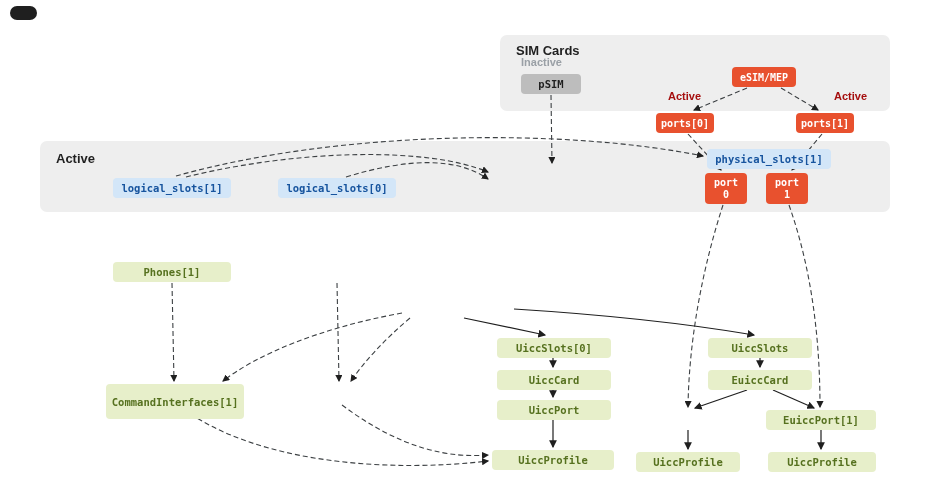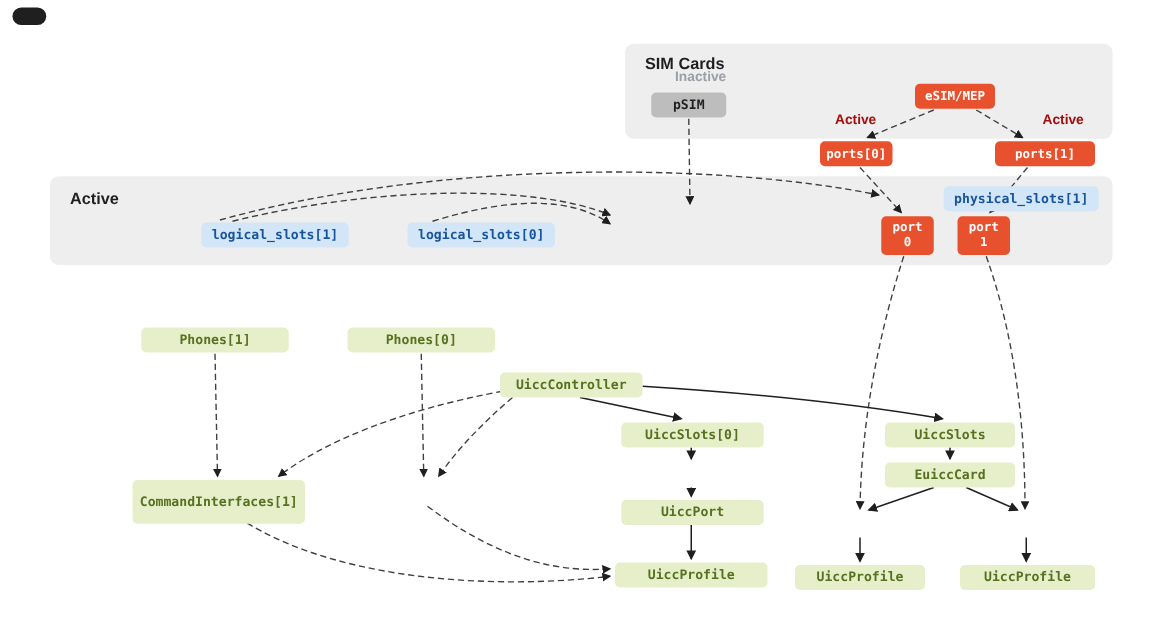--- a/index.html
+++ b/index.html
@@ -34,21 +34,21 @@
   .edge.dashed { fill: none; stroke: #3c4043; stroke-width: 1.1; stroke-dasharray: 5 3; }
   .edge.solid  { fill: none; stroke: #1f1f1f; stroke-width: 1.2; }
   .box {
     position: absolute; z-index: 2;
     display: flex; align-items: center; justify-content: center;
     border-radius: 4px;
     font-family: "DejaVu Sans Mono", monospace;
     font-weight: bold; font-size: 10.5px;
     white-space: nowrap;
   }
-  .box.blue  { background: var(--blue-bg, #d3e6f8);  color: var(--blue-text, #17549e); margin-left: 48px; }
+  .box.blue  { background: var(--blue-bg, #d3e6f8);  color: var(--blue-text, #17549e); }
   .box.green { background: var(--green-bg, #e7efca); color: var(--green-text, #56711f); }
   .box.red   { background: var(--red, #e8512e);      color: var(--red-text, #ffffff); font-size: 10px; text-align: right; }
   .box.gray  { background: var(--gray-box, #bdbdbd); color: #1f1f1f; }
   .port-box  { flex-direction: column; line-height: 1.15; }
   .ann {
     position: absolute; z-index: 2;
     font-size: 11px; font-weight: bold;
     font-family: "Liberation Sans", sans-serif;
   }
   .ann.inactive { color: var(--inactive-text, #9aa0a6); }
@@ -95,46 +95,46 @@
       <path d="M553,358 L553,367" class="edge solid" marker-end="url(#arrow)"></path>
       <path d="M553,390 L553,397" class="edge solid" marker-end="url(#arrow)"></path>
       <path d="M553,420 L553,447" class="edge solid" marker-end="url(#arrow)"></path>
       <path d="M760,358 L760,367" class="edge solid" marker-end="url(#arrow)"></path>
       <path d="M747,390 L695,408" class="edge solid" marker-end="url(#arrow)"></path>
       <path d="M773,390 L814,408" class="edge solid" marker-end="url(#arrow)"></path>
       <path d="M688,430 L688,449" class="edge solid" marker-end="url(#arrow)"></path>
       <path d="M821,430 L821,449" class="edge solid" marker-end="url(#arrow)"></path>
     </svg>
 
-  <div class="ann inactive" style="left:521px;top:56px;width:60px;text-align:right">Inactive</div>
+  <div class="ann inactive" style="left:521px;top:56px;width:60px;text-align:left">Inactive</div>
   <div class="ann active" style="left:668px;top:90px">Active</div>
   <div class="ann active" style="left:834px;top:90px">Active</div>
 
   <div class="box gray" style="left:521px;top:74px;width:60px;height:20px">pSIM</div>
   <div class="box red" style="left:732px;top:67px;width:64px;height:20px">eSIM/MEP</div>
   <div class="box red" style="left:656px;top:113px;width:58px;height:20px">ports[0]</div>
-  <div class="box red" style="left:796px;top:113px;width:80px;height:20px">ports[1]</div>
+  <div class="box red" style="left:796px;top:113px;width:58px;height:20px">ports[1]</div>
 
   <div class="box blue" style="left:113px;top:178px;width:118px;height:20px">logical_slots[1]</div>
   <div class="box blue" style="left:278px;top:178px;width:118px;height:20px">logical_slots[0]</div>
   <div class="box blue" style="left:707px;top:149px;width:124px;height:20px">physical_slots[1]</div>
   <div class="box red port-box" style="left:705px;top:173px;width:42px;height:31px">
     <span>port</span>
     <span>0</span>
   </div>
   <div class="box red port-box" style="left:766px;top:173px;width:42px;height:31px">
     <span>port</span>
     <span>1</span>
   </div>
 
   <div class="box green" style="left:113px;top:262px;width:118px;height:20px">Phones[1]</div>
-  <div class="box green" style="left:278px;top:262px;width:118px;height:20px">Phones[0]</div>
-  <div class="box green" style="left:400px;top:298px;width:114px;height:20px">UiccController</div>
   <div class="box green" style="left:497px;top:338px;width:114px;height:20px">UiccSlots[0]</div>
+  <div class="box green" style="left:497px;top:370px;width:114px;height:20px">UiccCard</div>
   <div class="box green" style="left:497px;top:400px;width:114px;height:20px">UiccPort</div>
   <div class="box green" style="left:492px;top:450px;width:122px;height:20px">UiccProfile</div>
   <div class="box green" style="left:708px;top:338px;width:104px;height:20px">UiccSlots</div>
   <div class="box green" style="left:708px;top:370px;width:104px;height:20px">EuiccCard</div>
   <div class="box green" style="left:106px;top:384px;width:138px;height:35px">CommandInterfaces[1]</div>
+  <div class="box green" style="left:766px;top:410px;width:110px;height:20px">EuiccPort[1]</div>
   <div class="box green" style="left:636px;top:452px;width:104px;height:20px">UiccProfile</div>
   <div class="box green" style="left:768px;top:452px;width:108px;height:20px">UiccProfile</div>
 
 </div>
 
 </body></html>

